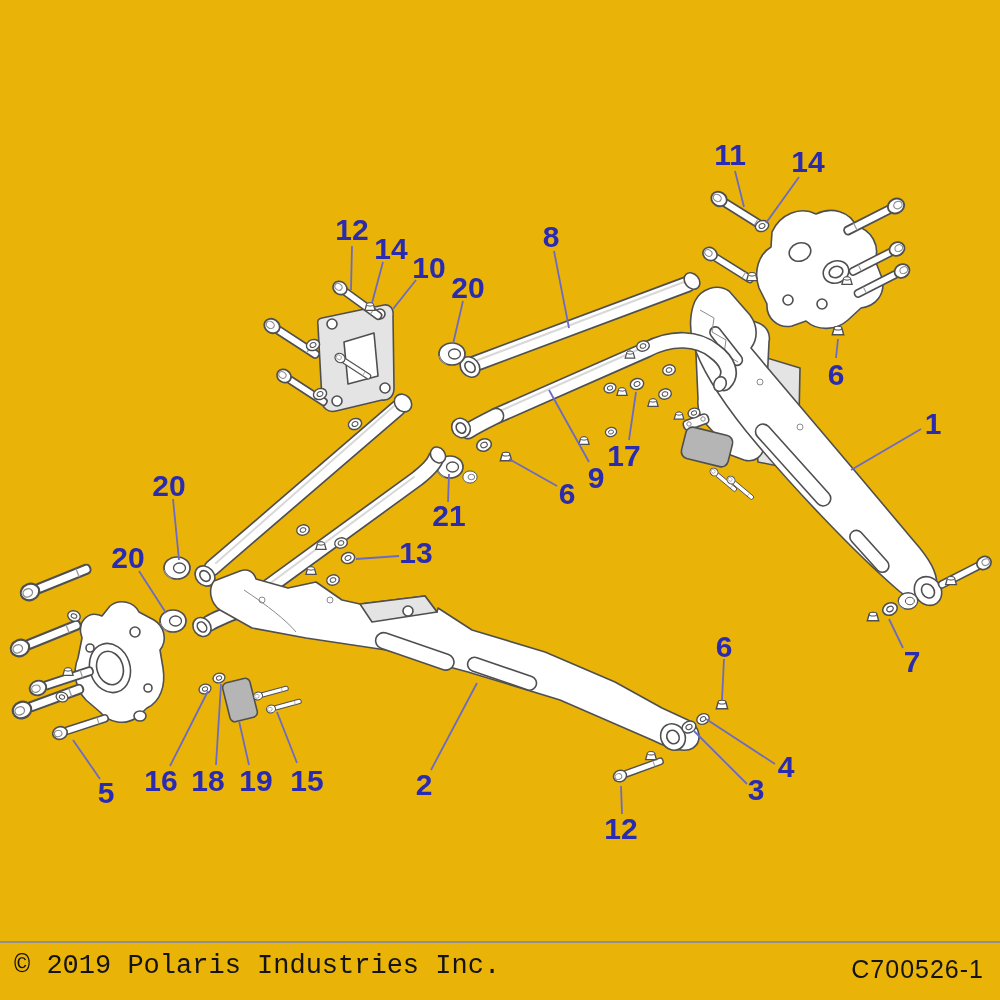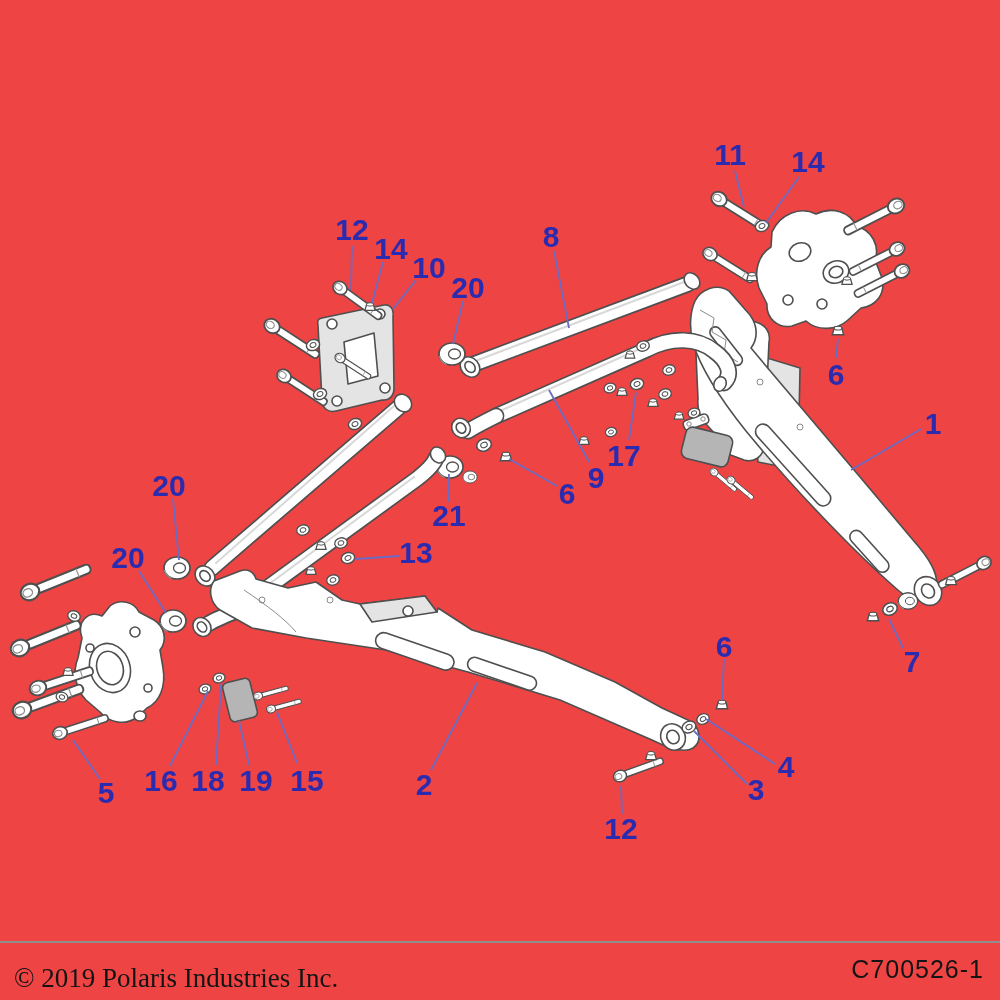--- a/index.html
+++ b/index.html
@@ -1,29 +1,29 @@
 <!DOCTYPE html>
 <html><head>
 <meta charset="utf-8">
 <style>
   html,body{margin:0;padding:0;background:#ffffff;}
-  .page{position:relative;width:1000px;height:1000px;background:#ef4444;overflow:hidden;
+  .page{position:relative;width:1000px;height:1000px;background:#eab308;overflow:hidden;
         font-family:"Liberation Sans",sans-serif;}
   svg{position:absolute;left:0;top:0;}
   .part{fill:#ffffff;stroke:#4f4f4f;stroke-width:1.6;stroke-linejoin:round;}
   .part-shade{fill:#e4e4e4;stroke:#4f4f4f;stroke-width:1.6;stroke-linejoin:round;}
   .part-dark{fill:#b5b5b5;stroke:#4f4f4f;stroke-width:1.6;stroke-linejoin:round;}
   .detail{fill:none;stroke:#8a8a8a;stroke-width:1;}
   .tube-case{fill:none;stroke:#4f4f4f;stroke-width:17;stroke-linecap:round;}
   .tube-fill{fill:none;stroke:#ffffff;stroke-width:13.6;stroke-linecap:round;}
   .tube-hi{fill:none;stroke:#d8d8d8;stroke-width:2;stroke-linecap:round;}
   .callout-text{font:bold 30px "Liberation Sans",sans-serif;text-anchor:middle;}
   .footer{position:absolute;left:0;top:941px;width:1000px;height:59px;border-top:2px solid #8f8f8f;}
-  .copy{position:absolute;left:14px;top:20px;font-size:27px;color:#141414;
-        font-family:Liberation Serif, serif;}
+  .copy{position:absolute;left:14px;top:8px;font-size:27px;color:#141414;
+        font-family:Liberation Mono, monospace;}
   .code{position:absolute;right:16px;top:12px;font-size:25px;color:#141414;
         font-family:"Liberation Sans",sans-serif;letter-spacing:1px;margin-left:34px;}
 </style>
 </head>
 <body>
 
 <div class="page">
 
 <svg id="diagram" width="1000" height="941" viewBox="0 0 1000 941">
   <defs>

